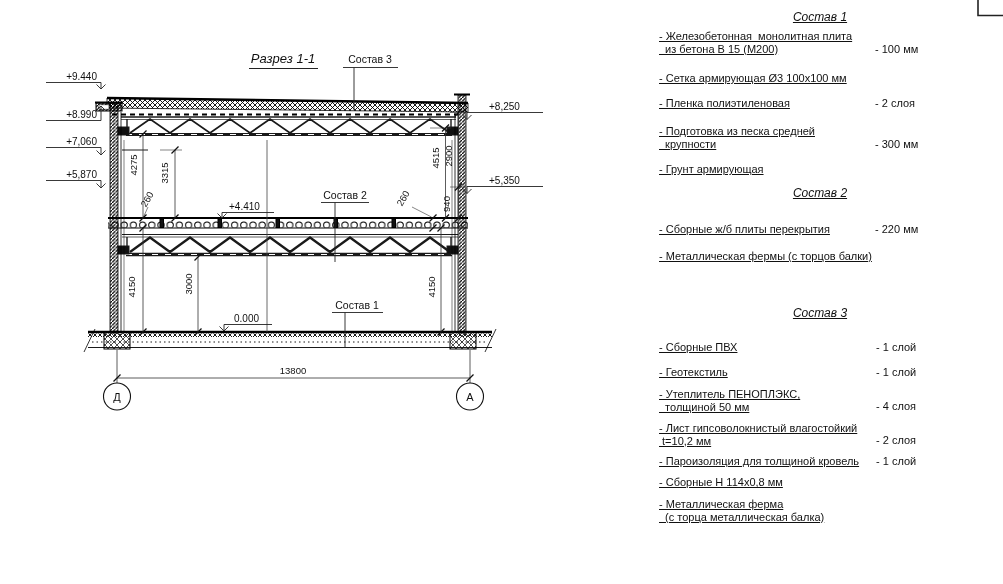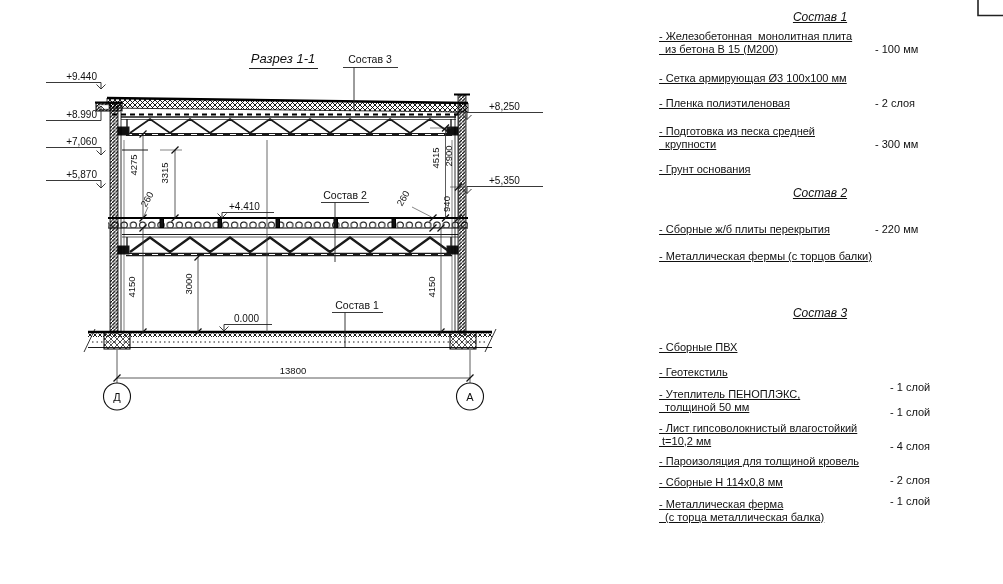--- a/index.html
+++ b/index.html
@@ -11,21 +11,21 @@
   .t9{font-size:9.5px;}
   .t11{font-size:11px;}
   .title-t{font-size:13px;font-style:italic;}
   .call-t{font-size:10.5px;}
   .lg-h{position:absolute;left:655px;width:330px;text-align:center;
         font:italic 12px "Liberation Sans",sans-serif;text-decoration:underline;}
   .lg-item{position:absolute;left:659px;width:344px;
            font:11px/12.5px "Liberation Sans",sans-serif;text-decoration:underline;}
   .nm{display:block;white-space:pre;}
   .vl{position:absolute;left:216px;top:0;white-space:pre;}
-  .vl3{left:231px;margin-top:40px;}
+  .vl3{left:217px;}
 </style>
 </head>
 <body>
 
 <svg width="1003" height="584" viewBox="0 0 1003 584">
   <defs>
     <pattern id="wallHatch" patternUnits="userSpaceOnUse" width="3.5" height="3.5">
       <path d="M0,3.5 L3.5,0" stroke="#000" stroke-width="1.3" fill="none"></path>
     </pattern>
     <pattern id="xHatch" patternUnits="userSpaceOnUse" width="5" height="5">
@@ -248,21 +248,21 @@
   <div class="lg-item" style="top:97px">
     <span class="nm">- Пленка полиэтиленовая</span>
     <span class="vl">- 2 слоя</span>
   </div>
   <div class="lg-item" style="top:125px">
     <span class="nm">- Подготовка из песка средней
   крупности</span>
     <span class="vl" style="top:13px">- 300 мм</span>
   </div>
   <div class="lg-item" style="top:163px">
-    <span class="nm">- Грунт основания</span>
+    <span class="nm">- Грунт армирующая</span>
   </div>
 
   <div class="lg-h" style="top:186px">Состав 2</div>
   <div class="lg-item" style="top:223px">
     <span class="nm">- Сборные ж/б плиты перекрытия</span>
     <span class="vl">- 220 мм</span>
   </div>
   <div class="lg-item" style="top:250px">
     <span class="nm">- Металлическая фермы (с торцов балки)</span>
   </div>

